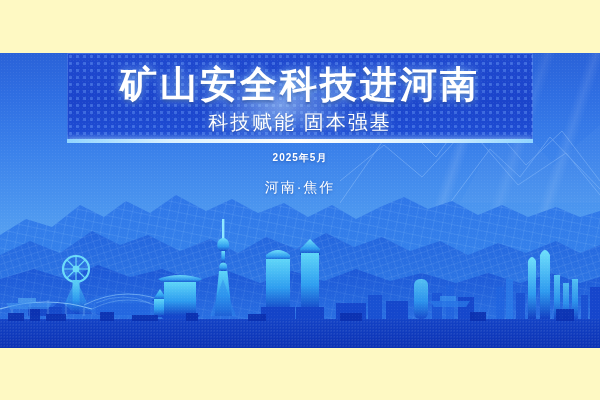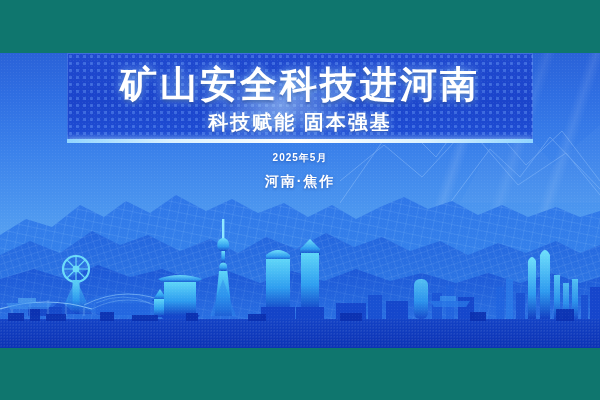--- a/index.html
+++ b/index.html
@@ -1,20 +1,20 @@
 <!DOCTYPE html>
 <html><head>
 <meta charset="utf-8">
 <style>
   html,body{margin:0;padding:0;}
   body{
     width:600px;height:400px;background:#ffffff;overflow:hidden;
     font-family:"Liberation Sans","DejaVu Sans",sans-serif;
   }
-  .stage{position:relative;width:600px;height:400px;background:#0f766e;}
+  .stage{position:relative;width:600px;height:400px;background:#fef9c3;}
 
   
   .poster{
     position:absolute;left:0;top:53px;width:600px;height:295px;
     overflow:hidden;
     background:linear-gradient(180deg,
         #2a62d8 0%, #2f6ee2 14%, #3a80ea 32%,
         #4b95ef 52%, #5fa9f2 70%, #74bcf6 86%, #84c8f8 100%);
   }
   
@@ -66,37 +66,37 @@
   .banner-inner{position:relative;z-index:3;height:100%;
     display:flex;flex-direction:column;align-items:center;justify-content:center;}
 
   .main-title{
     font-size:37px;font-weight:bold;color:#ffffff;letter-spacing:3px;
     line-height:1;margin-top:2px;
     text-shadow:0 0 10px rgba(160,215,255,.85), 0 2px 3px rgba(10,35,110,.55);
     white-space:nowrap;
   }
   .sub-title{
-    font-size:20px;font-weight:bold;color:#ffffff;letter-spacing:2px;
+    font-size:20px;font-weight:normal;color:#ffffff;letter-spacing:2px;
     line-height:1;margin-top:9px;
     text-shadow:0 0 8px rgba(170,220,255,.8), 0 1px 2px rgba(10,35,110,.5);
     white-space:nowrap;
   }
 
   
   .meta{
     position:absolute;left:0;top:100px;width:600px;text-align:center;z-index:4;
   }
   .meta-date{
     font-size:10px;font-weight:bold;color:#ffffff;letter-spacing:1px;line-height:1;
     text-shadow:0 1px 3px rgba(20,60,150,.55);
   }
   .meta-loc{
-    font-size:14px;font-weight:bold;color:#ffffff;letter-spacing:2px;line-height:1;
-    margin-top:11px;
+    font-size:14px;font-weight:normal;color:#ffffff;letter-spacing:2px;line-height:1;
+    margin-top:17px;
     text-shadow:0 1px 3px rgba(20,60,150,.55);
   }
 </style>
 </head>
 <body>
 
 <div class="stage">
 
   <div class="poster">
 

